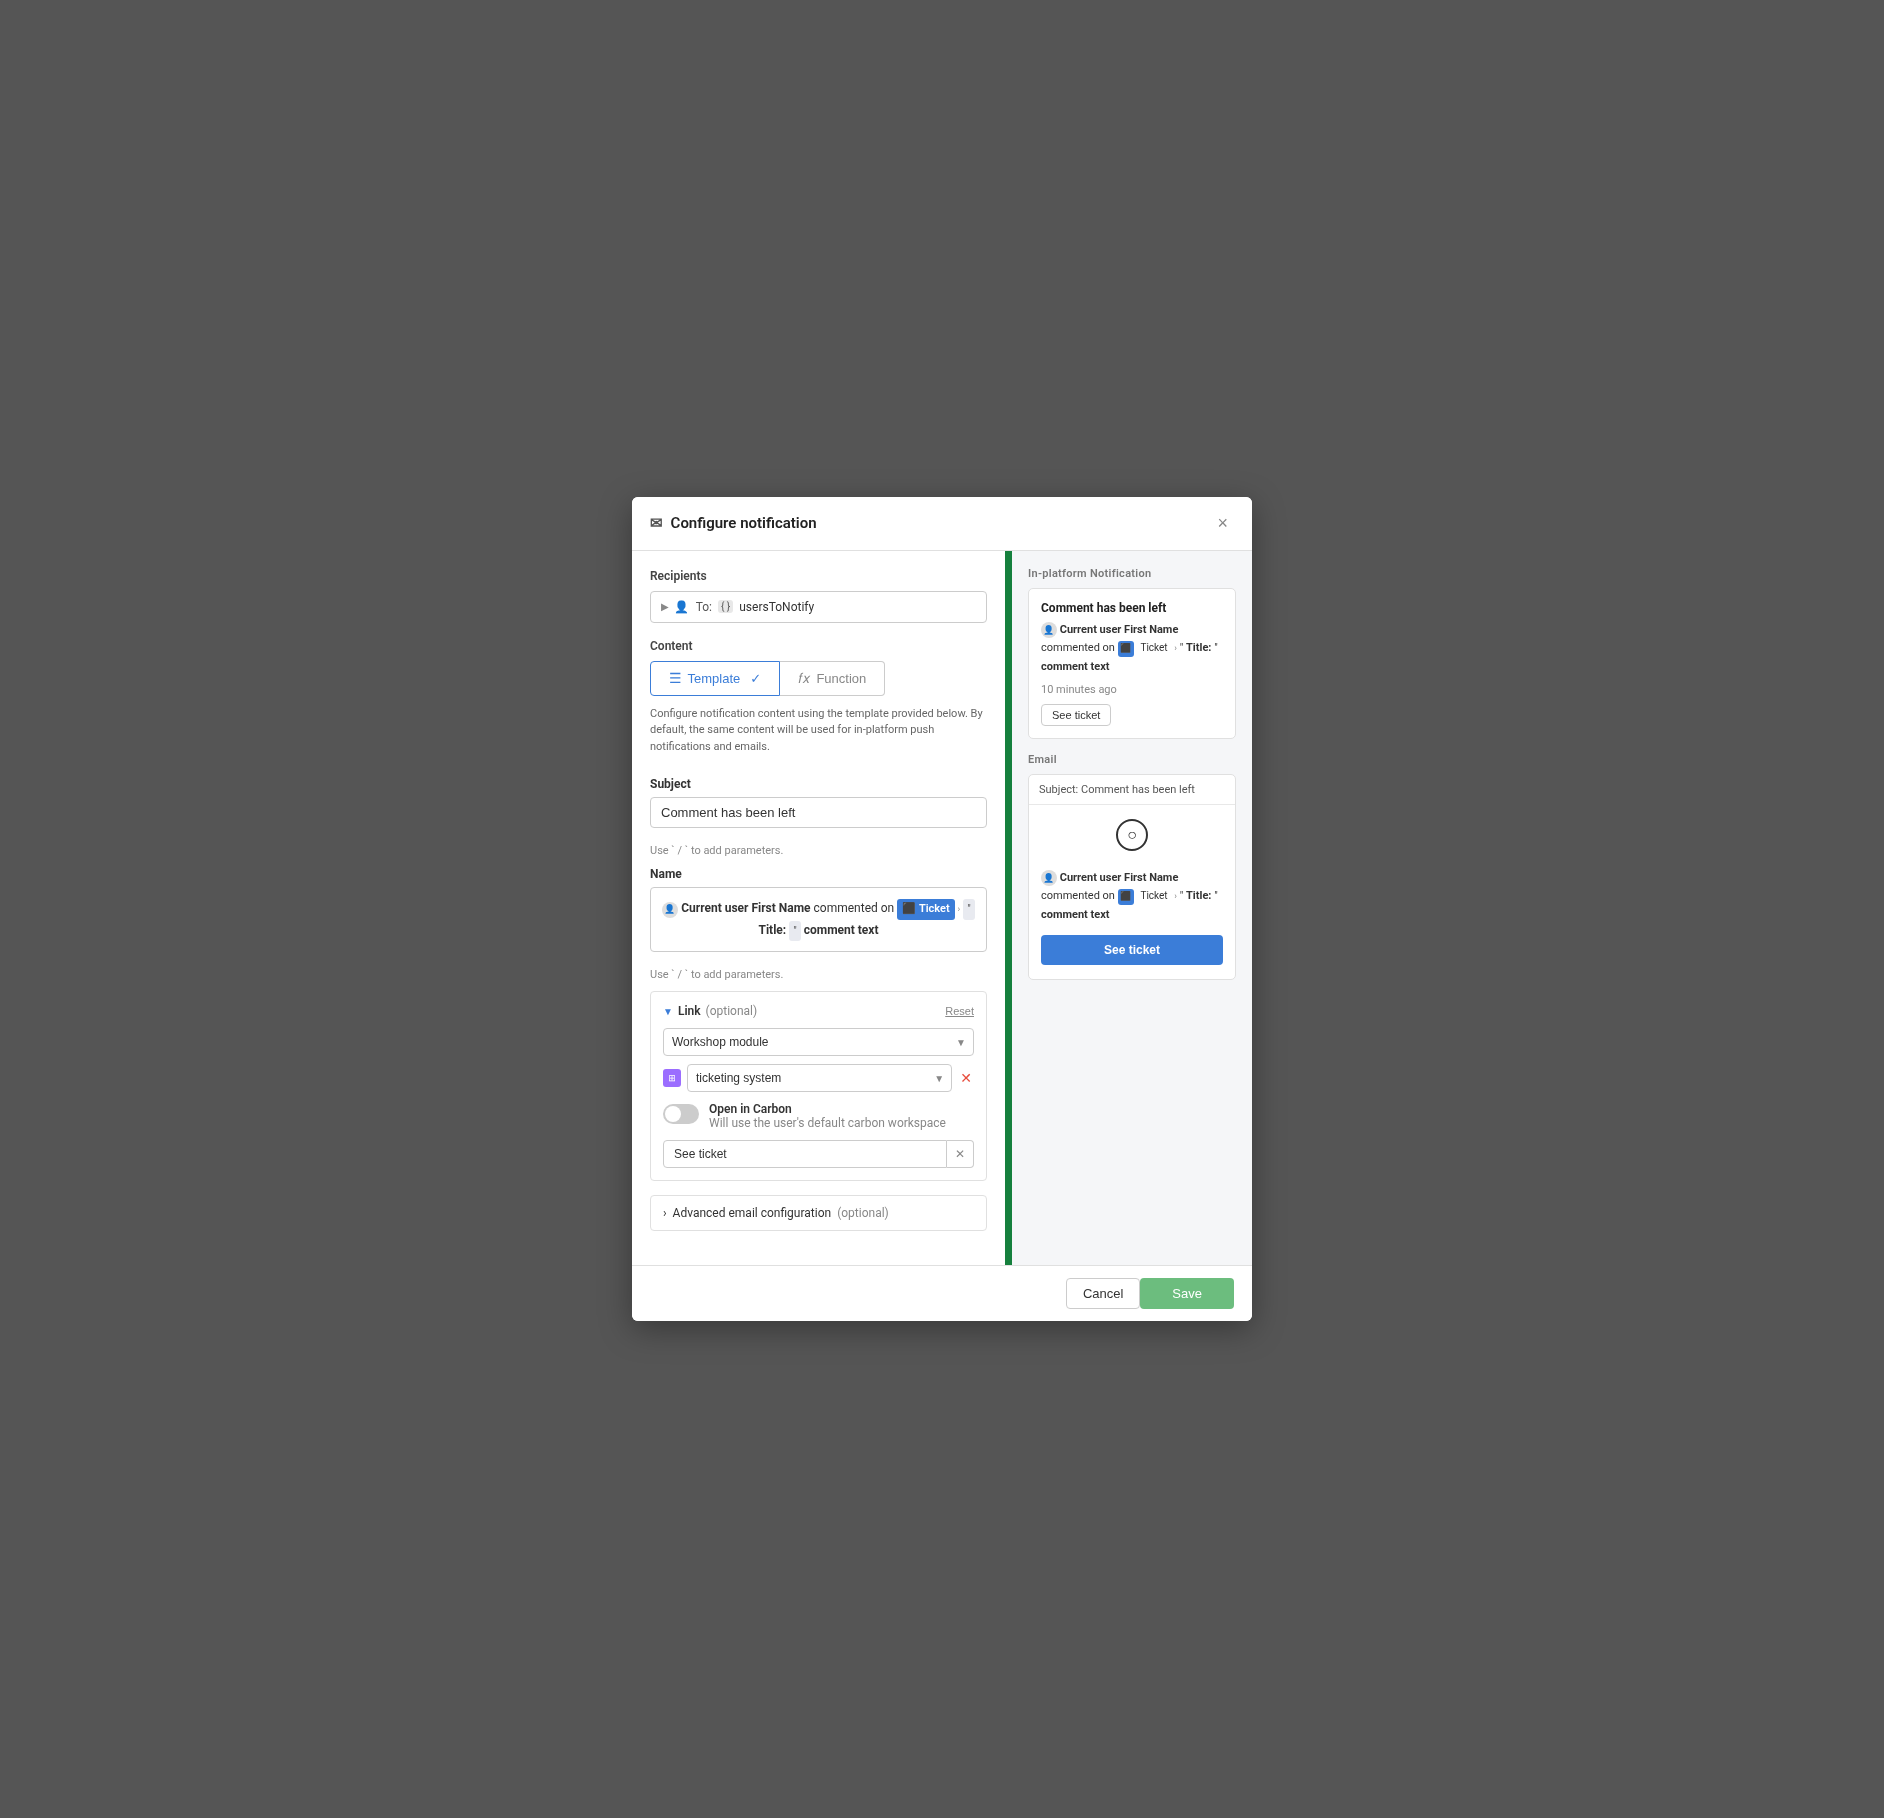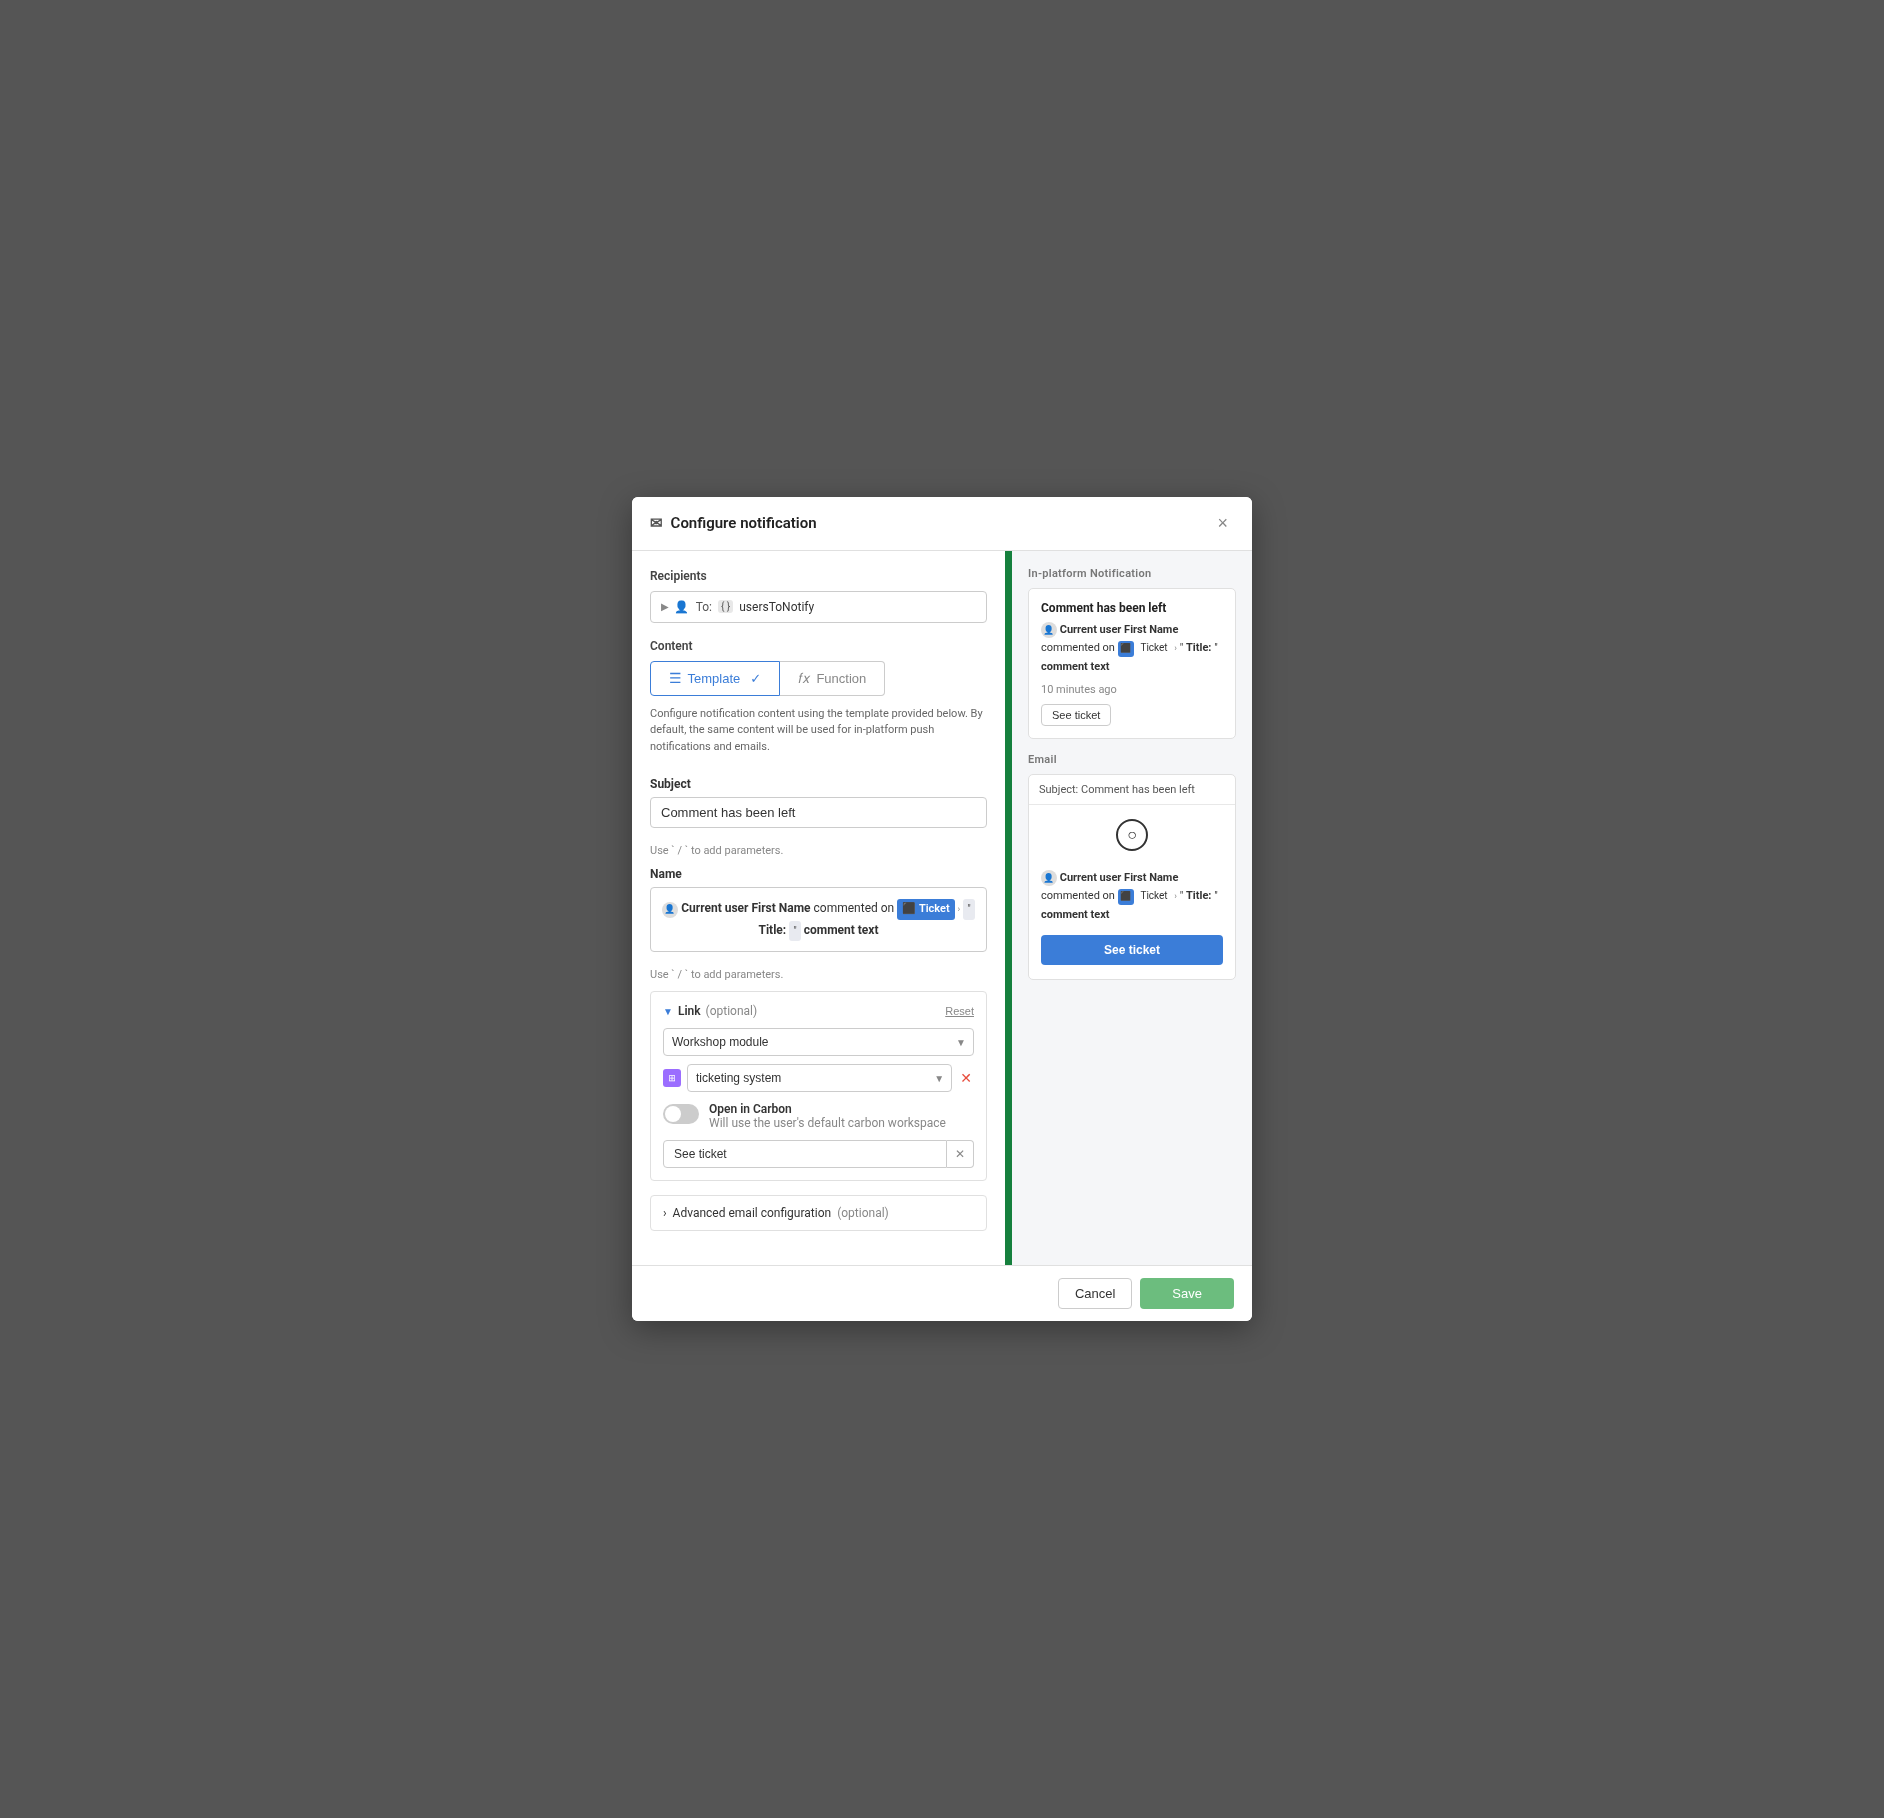--- a/index.html
+++ b/index.html
@@ -338,21 +338,20 @@
       cursor: pointer;
       font-size: 12px;
       color: #333;
       background: #fff;
       margin-bottom: 16px;
     }
     .advanced-row .optional-text { color: #888; }
     .modal-footer {
       display: flex;
       justify-content: flex-end;
-      gap: 8px;
       padding: 12px 18px;
       border-top: 1px solid #e0e0e0;
       background: #fff;
     }
     .btn-cancel {
       padding: 7px 16px;
       border: 1px solid #ccc;
       border-radius: 4px;
       background: #fff;
       font-size: 13px;

